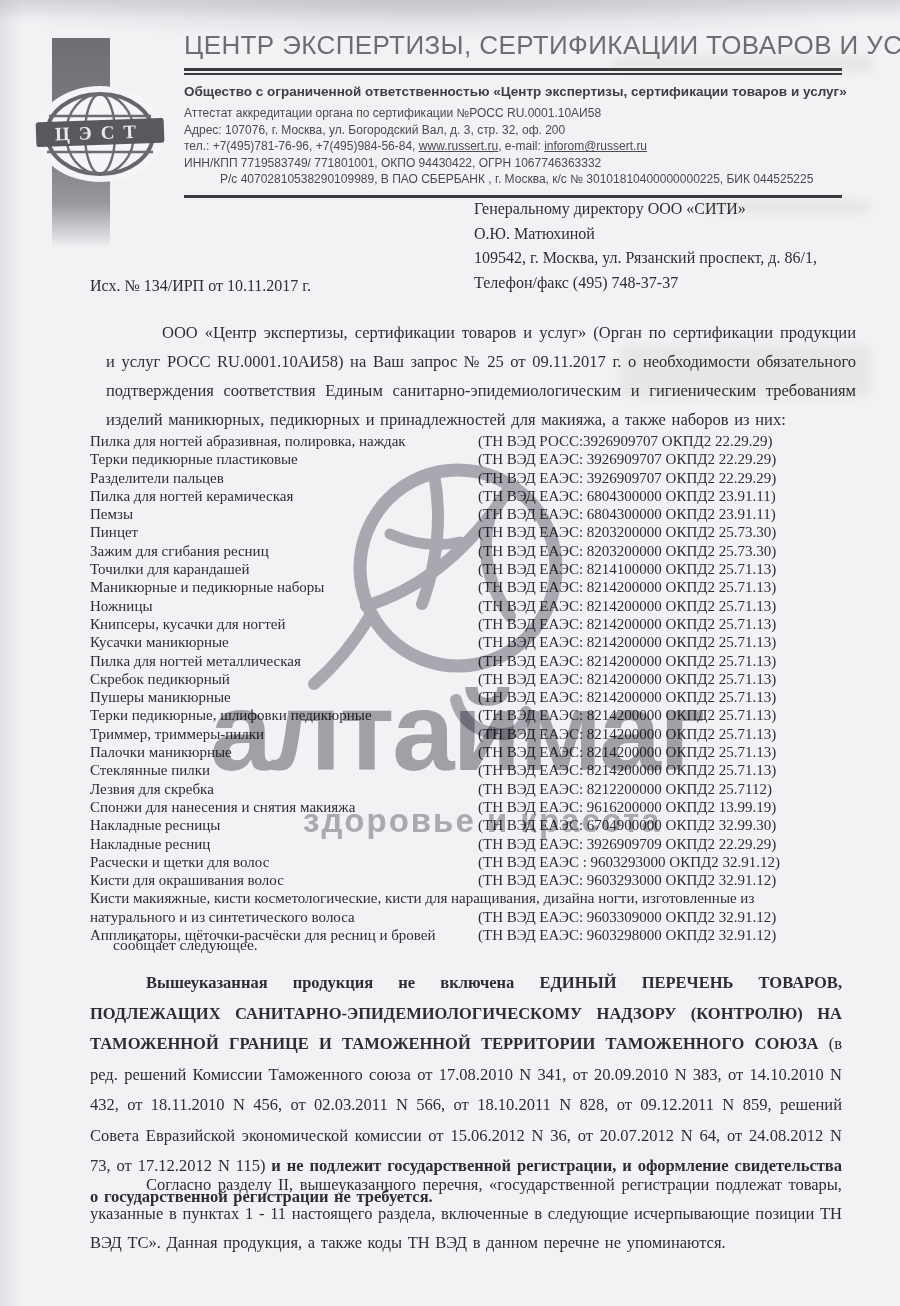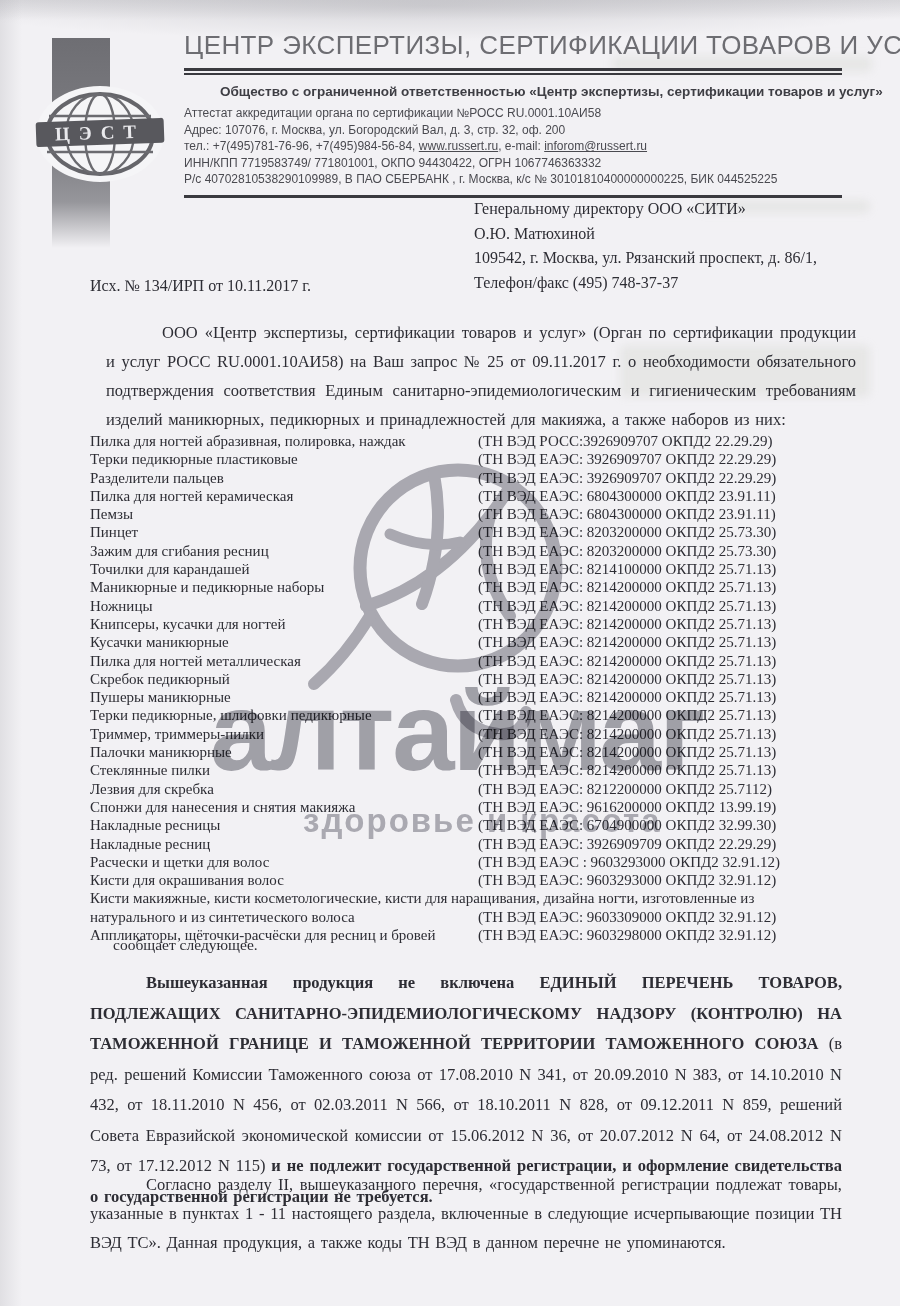--- a/index.html
+++ b/index.html
@@ -12,21 +12,21 @@
     font-family:"Liberation Serif", serif; color:#2d2d34;}
   
   .smudge{position:absolute;background:rgba(176,182,160,.16);filter:blur(4px);border-radius:6px;z-index:1;}
   
   .logo-band{position:absolute;left:52px;top:38px;width:58px;height:210px;z-index:2;
     background:linear-gradient(180deg,#6e6e73 0%,#7f7f84 55%,#96969b 78%,rgba(150,150,155,0) 100%);}
   .logo-globe{position:absolute;left:34px;top:84px;width:132px;height:100px;z-index:2;}
   .hdr{position:absolute;left:184px;top:30px;width:700px;z-index:2;font-family:"Liberation Sans",sans-serif;}
   .h-title{font-size:26px;color:#6d6d72;letter-spacing:.4px;white-space:nowrap;}
   .h-rule-double{width:658px;height:2px;border-top:3px solid #3a3a3f;border-bottom:2px solid #3a3a3f;margin-top:7px;}
-  .h-org{font-size:13.5px;font-weight:bold;color:#3e3e44;margin-top:9px;white-space:nowrap;margin-left:36px;}
+  .h-org{font-size:13.5px;font-weight:bold;color:#3e3e44;margin-top:9px;white-space:nowrap;}
   .h-small{font-size:12px;color:#4a4a50;line-height:16.6px;margin-top:4px;white-space:nowrap;}
   .h-small .lnk{text-decoration:underline;color:#4a4a50;}
   .h-rule-thick{width:658px;height:3px;background:#3a3a3f;margin-top:7px;}
   
   .recipient{position:absolute;left:474px;top:197px;width:400px;font-size:16px;line-height:24.5px;z-index:2;}
   .refline{position:absolute;left:90px;top:277px;font-size:16px;z-index:2;}
   .intro{position:absolute;left:106px;top:318px;width:750px;font-size:16.5px;line-height:29px;
     text-align:justify;text-indent:56px;word-spacing:1.5px;z-index:2;}
   .plist{position:absolute;left:90px;top:433px;width:750px;font-size:15px;z-index:2;}
   .prow{position:relative;height:18.3px;}
@@ -75,21 +75,21 @@
   <div class="hdr">
     <div class="h-title">ЦЕНТР ЭКСПЕРТИЗЫ, СЕРТИФИКАЦИИ ТОВАРОВ И УСЛУГ</div>
     <div class="h-rule-double"></div>
     <div class="h-org">Общество с ограниченной ответственностью «Центр экспертизы, сертификации товаров и услуг»</div>
     <div class="h-small" style="margin-top:6px;">Аттестат аккредитации органа по сертификации №РОСС RU.0001.10АИ58</div>
     <div class="h-small" style="margin-top:0;">Адрес: 107076, г. Москва, ул. Богородский Вал, д. 3, стр. 32, оф. 200</div>
     <div class="h-small" style="margin-top:0;">
       <span>тел.: +7(495)781-76-96, +7(495)984-56-84, </span><span class="lnk">www.russert.ru</span><span>, e-mail: </span><span class="lnk">inforom@russert.ru</span>
     </div>
     <div class="h-small" style="margin-top:0;">ИНН/КПП 7719583749/ 771801001, ОКПО 94430422, ОГРН 1067746363332</div>
-    <div class="h-small" style="margin-top:0;">Р/с 40702810538290109989, В ПАО СБЕРБАНК , г. Москва, к/с № 30101810400000000225, БИК 044525225</div>
+    <div class="h-small" style="margin-top:0;margin-left:36px;">Р/с 40702810538290109989, В ПАО СБЕРБАНК , г. Москва, к/с № 30101810400000000225, БИК 044525225</div>
     <div class="h-rule-thick"></div>
   </div>
 
   <div class="recipient">
     <div>Генеральному директору ООО «СИТИ»</div>
     <div>О.Ю. Матюхиной</div>
     <div>109542, г. Москва, ул. Рязанский проспект, д. 86/1,</div>
     <div>Телефон/факс (495) 748-37-37</div>
   </div>
 

